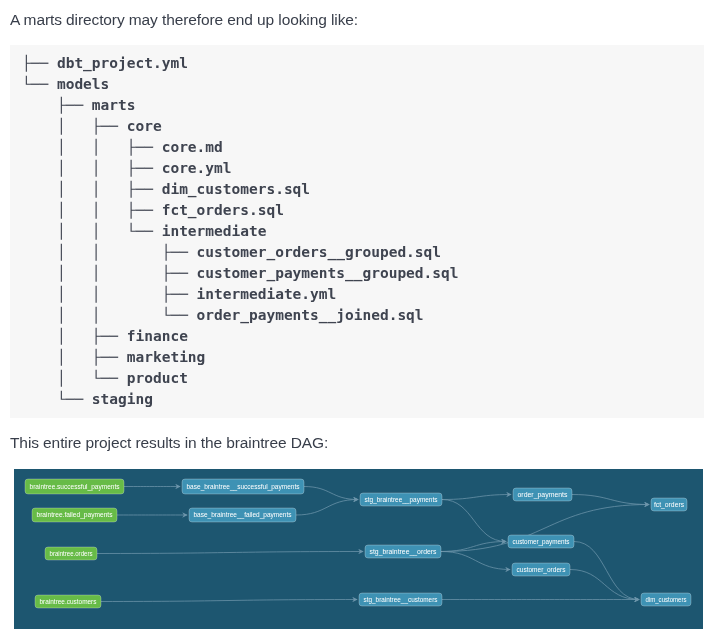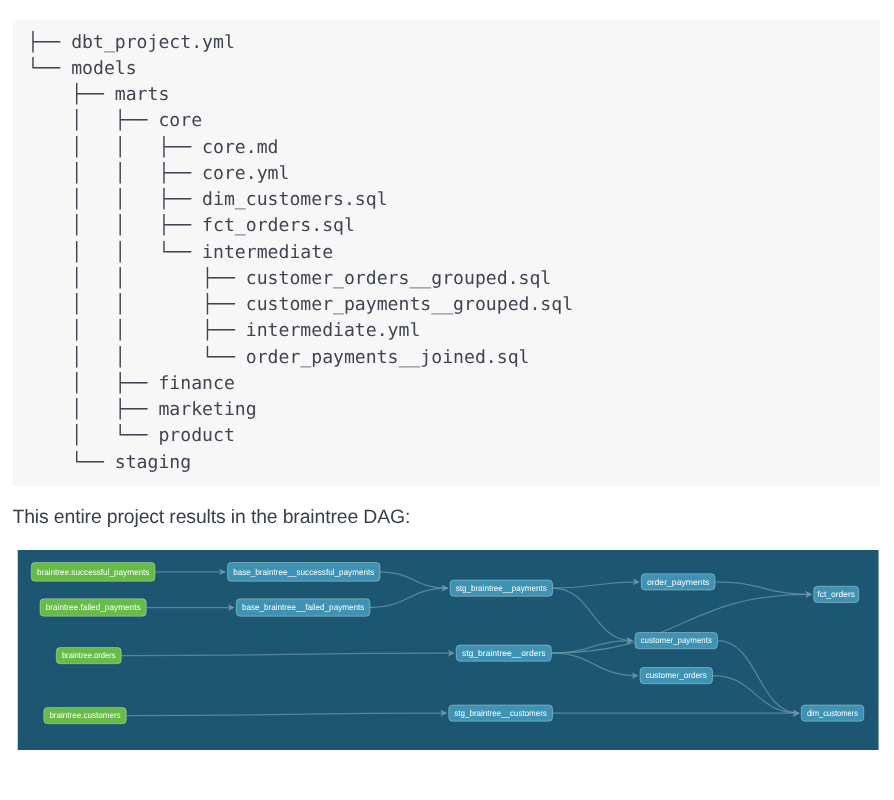--- a/index.html
+++ b/index.html
@@ -24,36 +24,38 @@
     margin: 16px 11px 0 10px;
     background: #f7f7f7;
     color: #3f4450;
     font-family: "DejaVu Sans Mono", "Liberation Mono", monospace;
     font-size: 14.5px;
     line-height: 21px;
     padding: 8px 12px;
     white-space: pre;
     overflow: hidden;
     box-sizing: border-box;
+    font-weight: bold;
   }
   .dag-wrap {
     margin: 17px 12px 12px 14px;
     width: 689px;
     height: 160px;
   }
   .dag-wrap svg { display: block; }
   .dag-node-label {
     font-family: "Liberation Sans", sans-serif;
     fill: #ffffff;
   }
 </style>
 </head>
 <body>
 
 <main>
+  <p class="para">A marts directory may therefore end up looking like:</p>
 
   <pre class="tree">├── dbt_project.yml
 └── models
     ├── marts
     │   ├── core
     │   │   ├── core.md
     │   │   ├── core.yml
     │   │   ├── dim_customers.sql
     │   │   ├── fct_orders.sql
     │   │   └── intermediate

